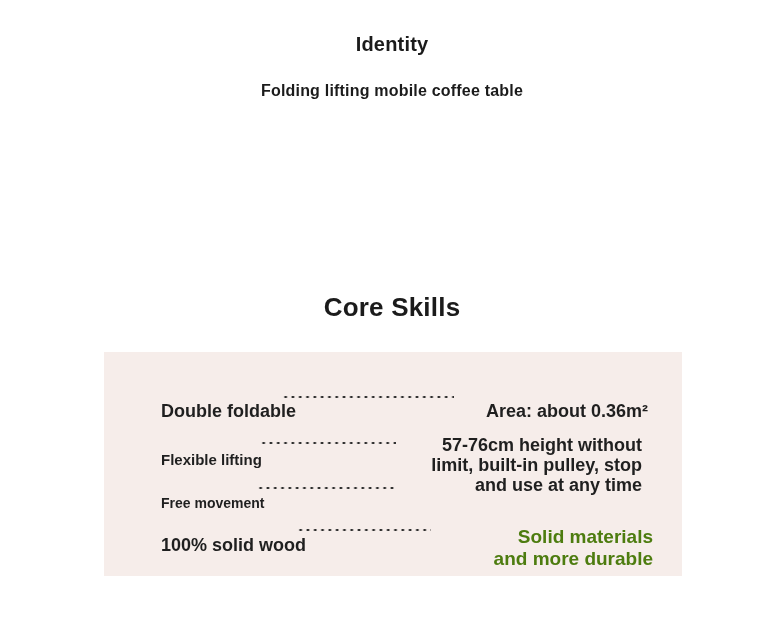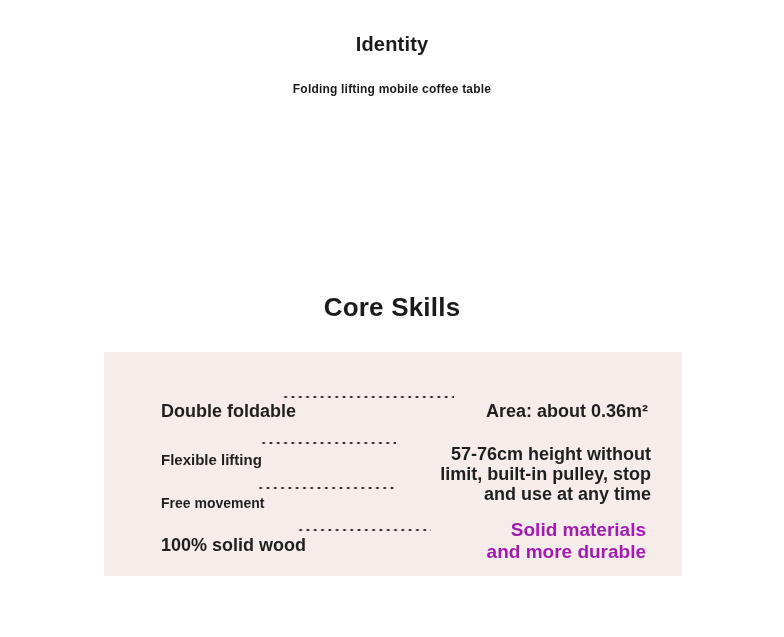--- a/index.html
+++ b/index.html
@@ -20,21 +20,21 @@
     position: absolute;
     left: 0;
     width: 784px;
     text-align: center;
     font-weight: 700;
     margin: 0;
     color: #1b1b1b;
     letter-spacing: 0.2px;
   }
   .identity-title   { top: 33px;  font-size: 20px; }
-  .identity-sub     { top: 82px;  font-size: 12px; text-align: center; }
+  .identity-sub     { top: 82px;  font-size: 16px; text-align: center; }
   .intro-title      { top: 163px; font-size: 22px; letter-spacing: 0.3px; }
   .intro-sub        { top: 213px; font-size: 18px; }
   .core-title       { top: 292px; font-size: 26px; }
 
   .panel {
     position: absolute;
     left: 104px;
     top: 352px;
     width: 578px;
     height: 224px;
@@ -47,28 +47,28 @@
   .lbl-3 { left: 41px; top: 127px; font-size: 14px; }
   .lbl-4 { left: 41px; top: 167px; font-size: 18px; }
 
   .val-1 { left: 366px; top: 33px; font-size: 18px; }
 
   .val-2 {
     position: absolute;
     left: 306px; top: 83px; width: 232px;
     font-size: 18px; line-height: 20px;
     font-weight: 700; text-align: right;
-    color: #1f1f1f; margin: 9px;
+    color: #1f1f1f; margin: 0;
   }
   .val-4 {
     position: absolute;
     left: 366px; top: 163px; width: 172px;
     font-size: 19px; line-height: 22px;
     font-weight: 700; text-align: right;
-    color: #a21caf; margin: 4px;
+    color: #4d7c0f; margin: 11px;
   }
 
   .dots {
     position: absolute;
     height: 4px;
     background-image: radial-gradient(circle, #2d2d2d 1.4px, rgba(0,0,0,0) 1.5px);
     background-size: 7.3px 4px;
     background-repeat: repeat-x;
     background-position: left center;
   }

